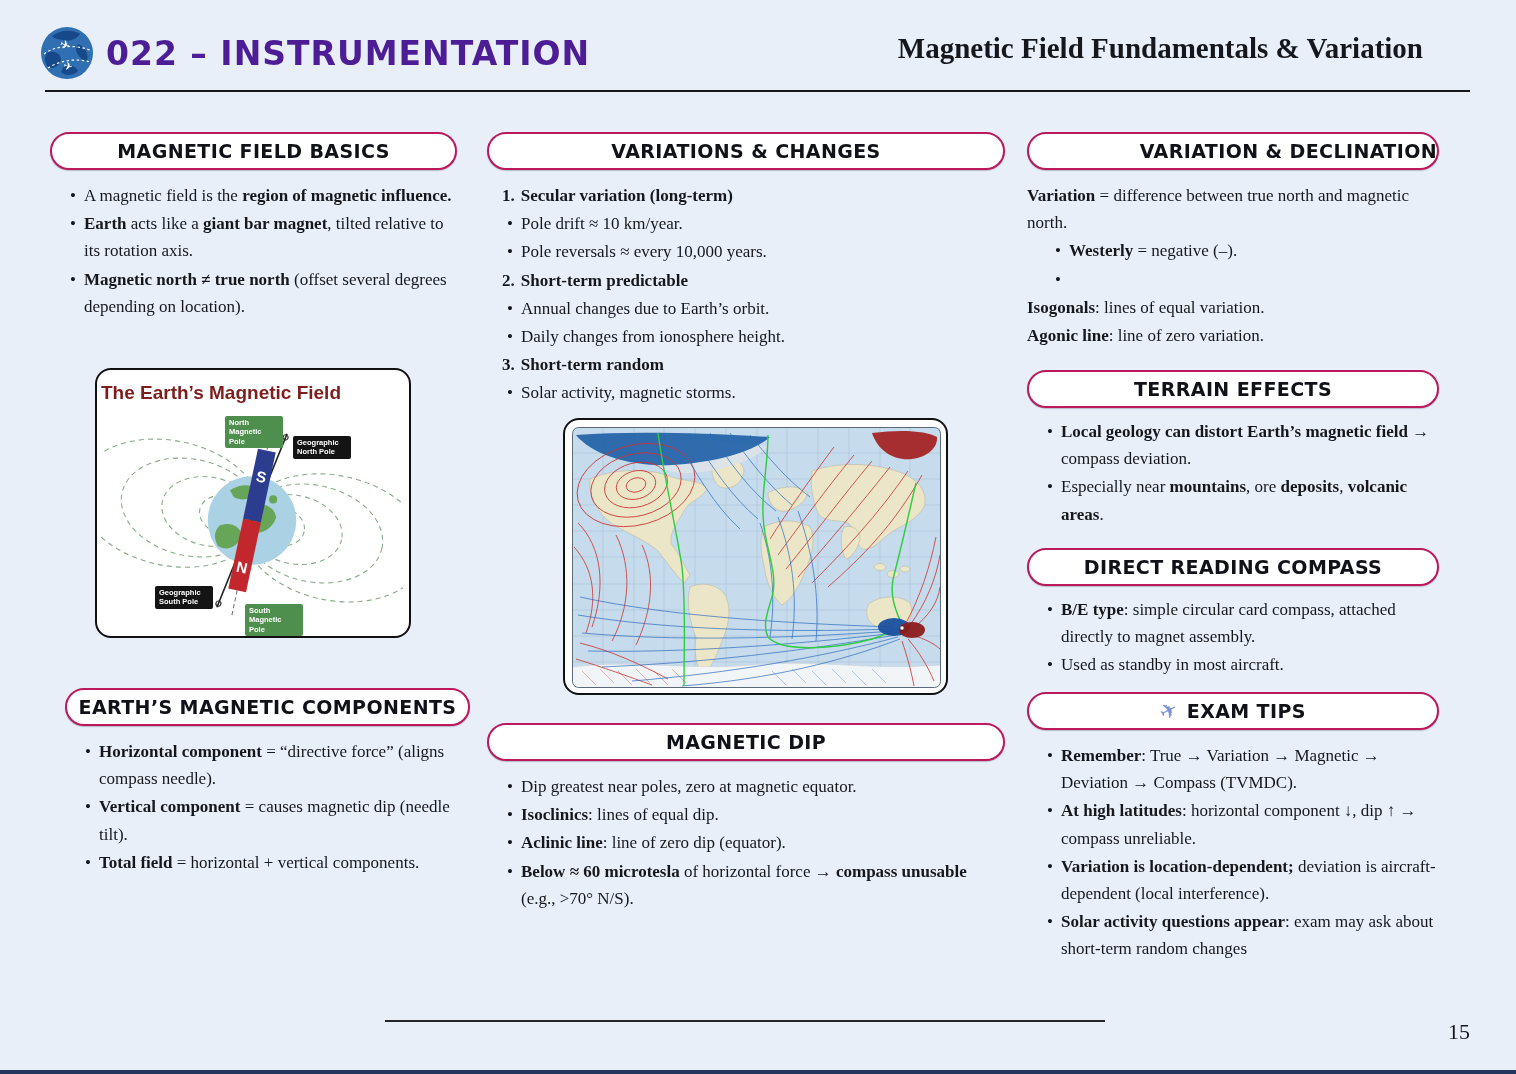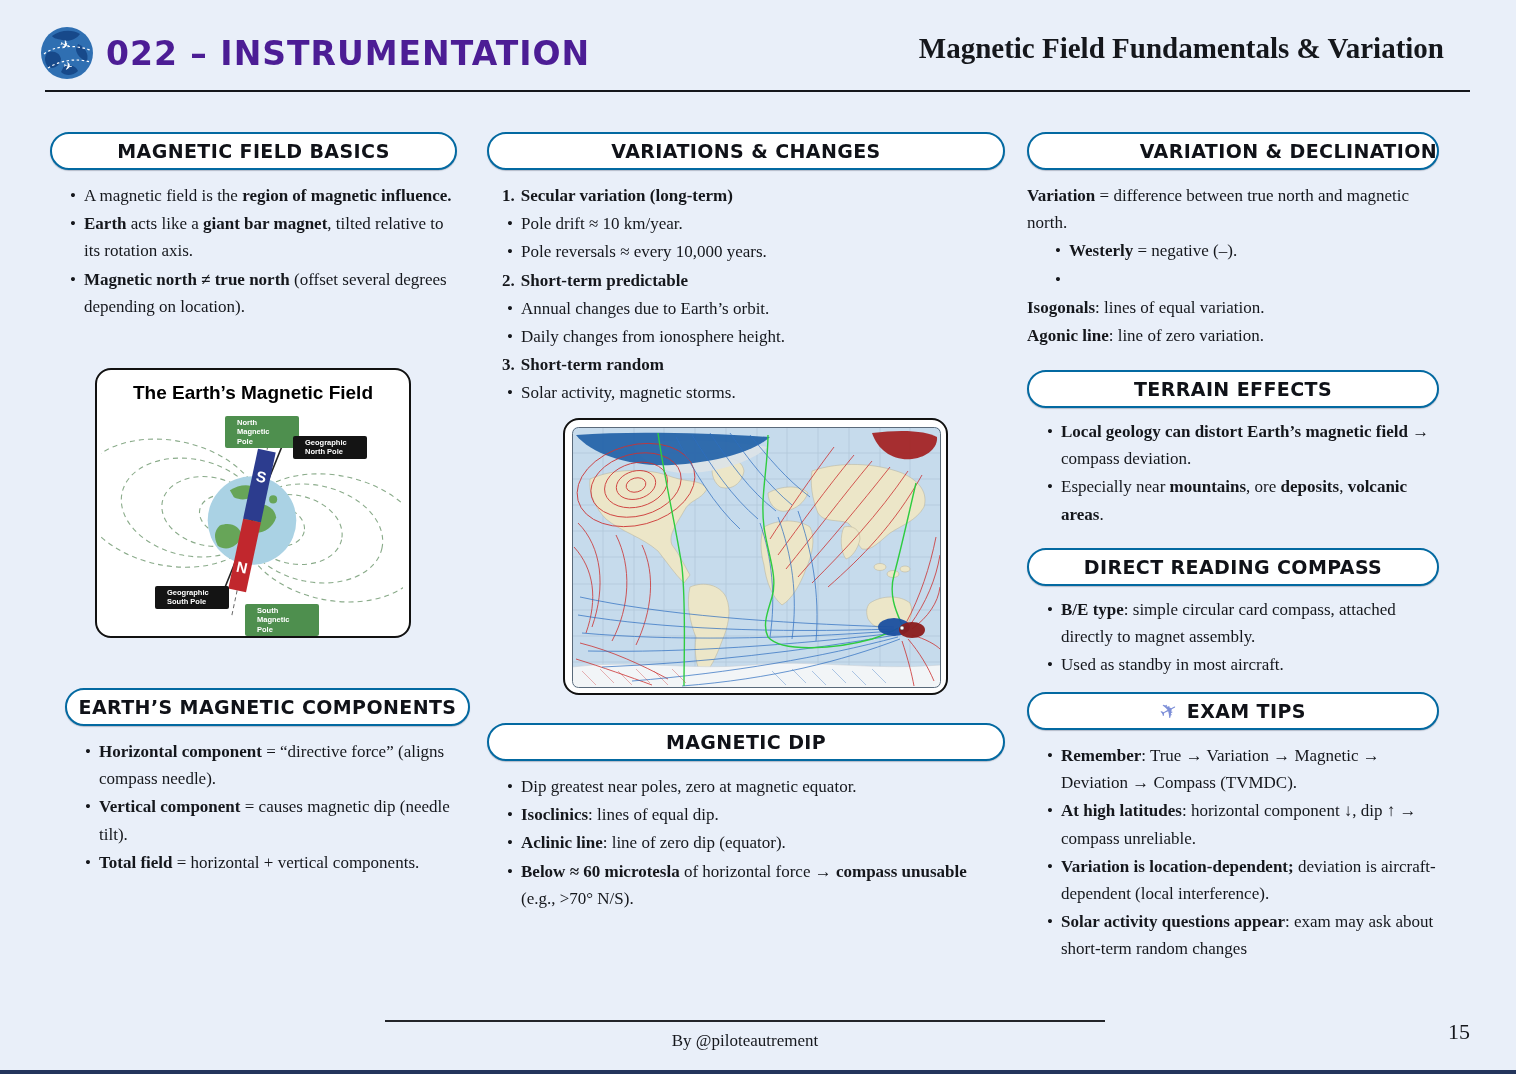--- a/index.html
+++ b/index.html
@@ -4,56 +4,56 @@
 <style>
   html,body{margin:0;padding:0;background:#cdd5e4;}
   .page{position:relative;width:1516px;height:1074px;background:#e9eff9;
         font-family:"Liberation Serif","DejaVu Serif",serif;color:#15171c;
         overflow:hidden;box-sizing:border-box;border-bottom:4px solid #24355c;}
   .display{font-family:"DejaVu Sans","Liberation Sans",sans-serif;font-weight:900;}
 
   
   .logo{position:absolute;left:38px;top:24px;width:58px;height:58px;}
   .course-title{position:absolute;left:106px;top:34px;font-size:33px;letter-spacing:1px;color:#4c1d95;}
-  .page-title{position:absolute;right:72px;top:32px;font-size:29px;font-weight:bold;}
+  .page-title{position:absolute;right:93px;top:32px;font-size:29px;font-weight:bold;}
   .hr-top{position:absolute;left:45px;top:90px;width:1425px;height:2px;background:#15171c;}
 
   
   .col{position:absolute;top:130px;}
   #col1{left:50px;width:408px;}
   #col2{left:487px;width:518px;}
   #col3{left:1027px;width:412px;}
   .abs{position:absolute;}
 
   
-  .pill{background:#fff;border:2px solid #0369a1;border-radius:19px;height:38px;
+  .pill{background:#fff;border:2px solid #be185d;border-radius:19px;height:38px;
         display:flex;align-items:center;justify-content:center;gap:9px;
         box-shadow:0 1px 1px rgba(20,30,60,.25);box-sizing:border-box;}
   .pill .t{font-family:"DejaVu Sans","Liberation Sans",sans-serif;font-weight:900;
            font-size:19px;letter-spacing:.4px;color:#101218;white-space:nowrap;}
   .plane{font-family:"DejaVu Sans",sans-serif;color:#7d8fd8;font-size:21px;
          display:inline-block;transform:rotate(-28deg);}
 
   
   .bullets{font-size:17px;line-height:1.6;}
   .row{display:flex;padding-left:12px;margin-bottom:1px;}
   .row.para{padding-left:0;}
   .row.ind{padding-left:20px;}
   .mk{flex:0 0 22px;text-align:center;}
   .mk.num{flex:0 0 auto;font-weight:bold;padding:0 6px 0 3px;}
   .tx{flex:1;}
   .b{font-weight:bold;}
 
   
   .figcard{background:#fff;border:2px solid #111;border-radius:16px;box-sizing:border-box;}
   #earth-card{left:45px;top:238px;width:316px;height:270px;padding:6px 4px 2px 4px;}
-  #earth-card .figtitle{text-align:center;font-family:"Liberation Sans","DejaVu Sans",sans-serif;
-        font-weight:600;font-size:19px;color:#000000;margin-top:6px;}
+  #earth-card .figtitle{font-family:"Liberation Sans","DejaVu Sans",sans-serif;
+        font-weight:600;font-size:19px;color:#7f1d1d;margin-top:6px;}
   .lab{position:absolute;font-family:"Liberation Sans","DejaVu Sans",sans-serif;
-       font-size:7.5px;font-weight:bold;color:#fff;line-height:1.25;padding:2px 12px;
+       font-size:7.5px;font-weight:bold;color:#fff;line-height:1.25;padding:2px 4px;
        border-radius:2px;width:50px;}
   .lab.green{background:#4e8f4e;}
   .lab.black{background:#141414;}
   #map-card{left:76px;top:288px;width:385px;height:277px;padding:7px;}
 
   
   .hr-bottom{position:absolute;left:385px;top:1020px;width:720px;height:2px;background:#23252a;}
   .credit{position:absolute;left:385px;top:1031px;width:720px;text-align:center;font-size:17px;}
   .pagenum{position:absolute;left:1448px;top:1019px;font-size:22px;}
 </style>
@@ -408,15 +408,14 @@
           <div class="tx"><span class="b">Variation is location-dependent;</span><span> deviation is aircraft-dependent (local interference).</span></div>
         </div>
         <div class="row">
           <span class="mk">•</span>
           <div class="tx"><span class="b">Solar activity questions appear</span><span>: exam may ask about short-term random changes</span></div>
         </div>
       </div>
   </div>
 
   <div class="hr-bottom"></div>
-  <div class="credit">By @piloteautrement</div>
   <div class="pagenum">15</div>
 </div>
 
 </body></html>

